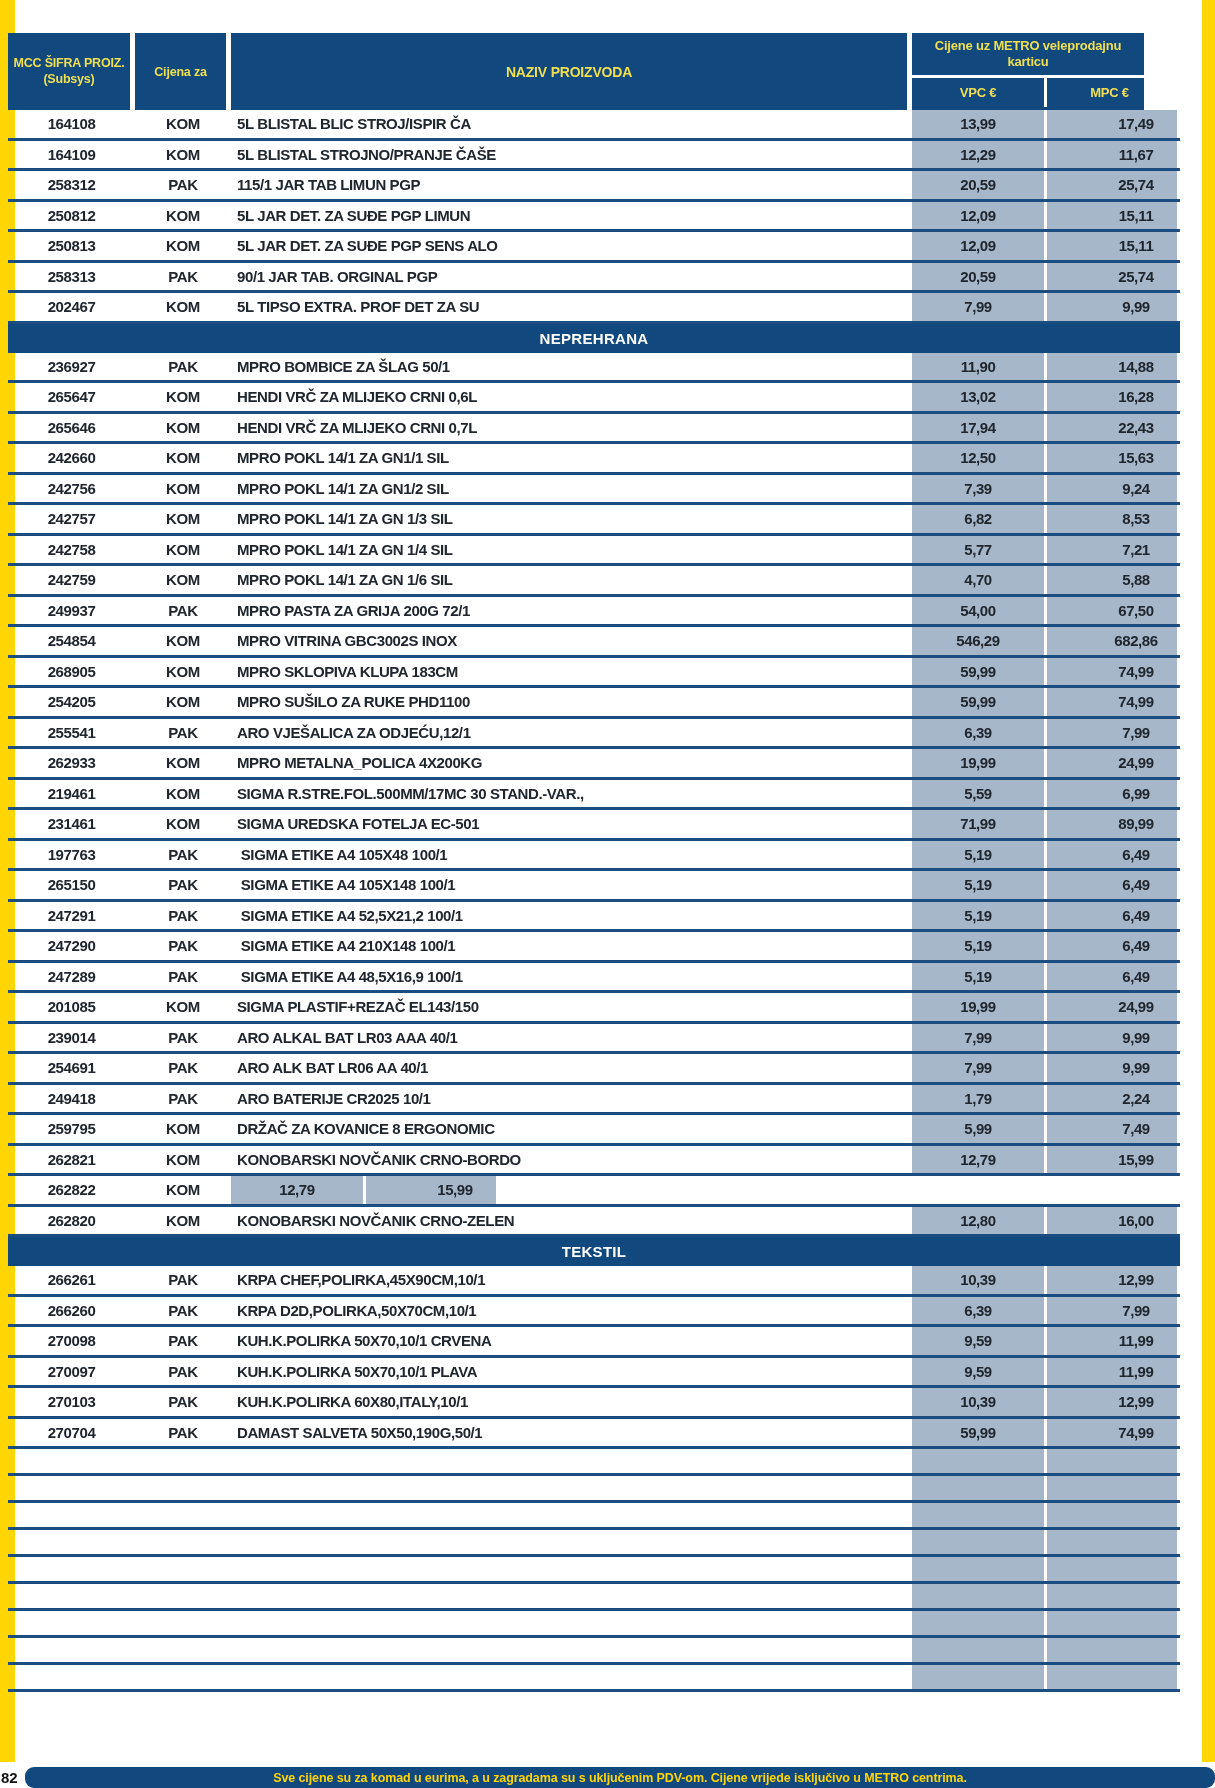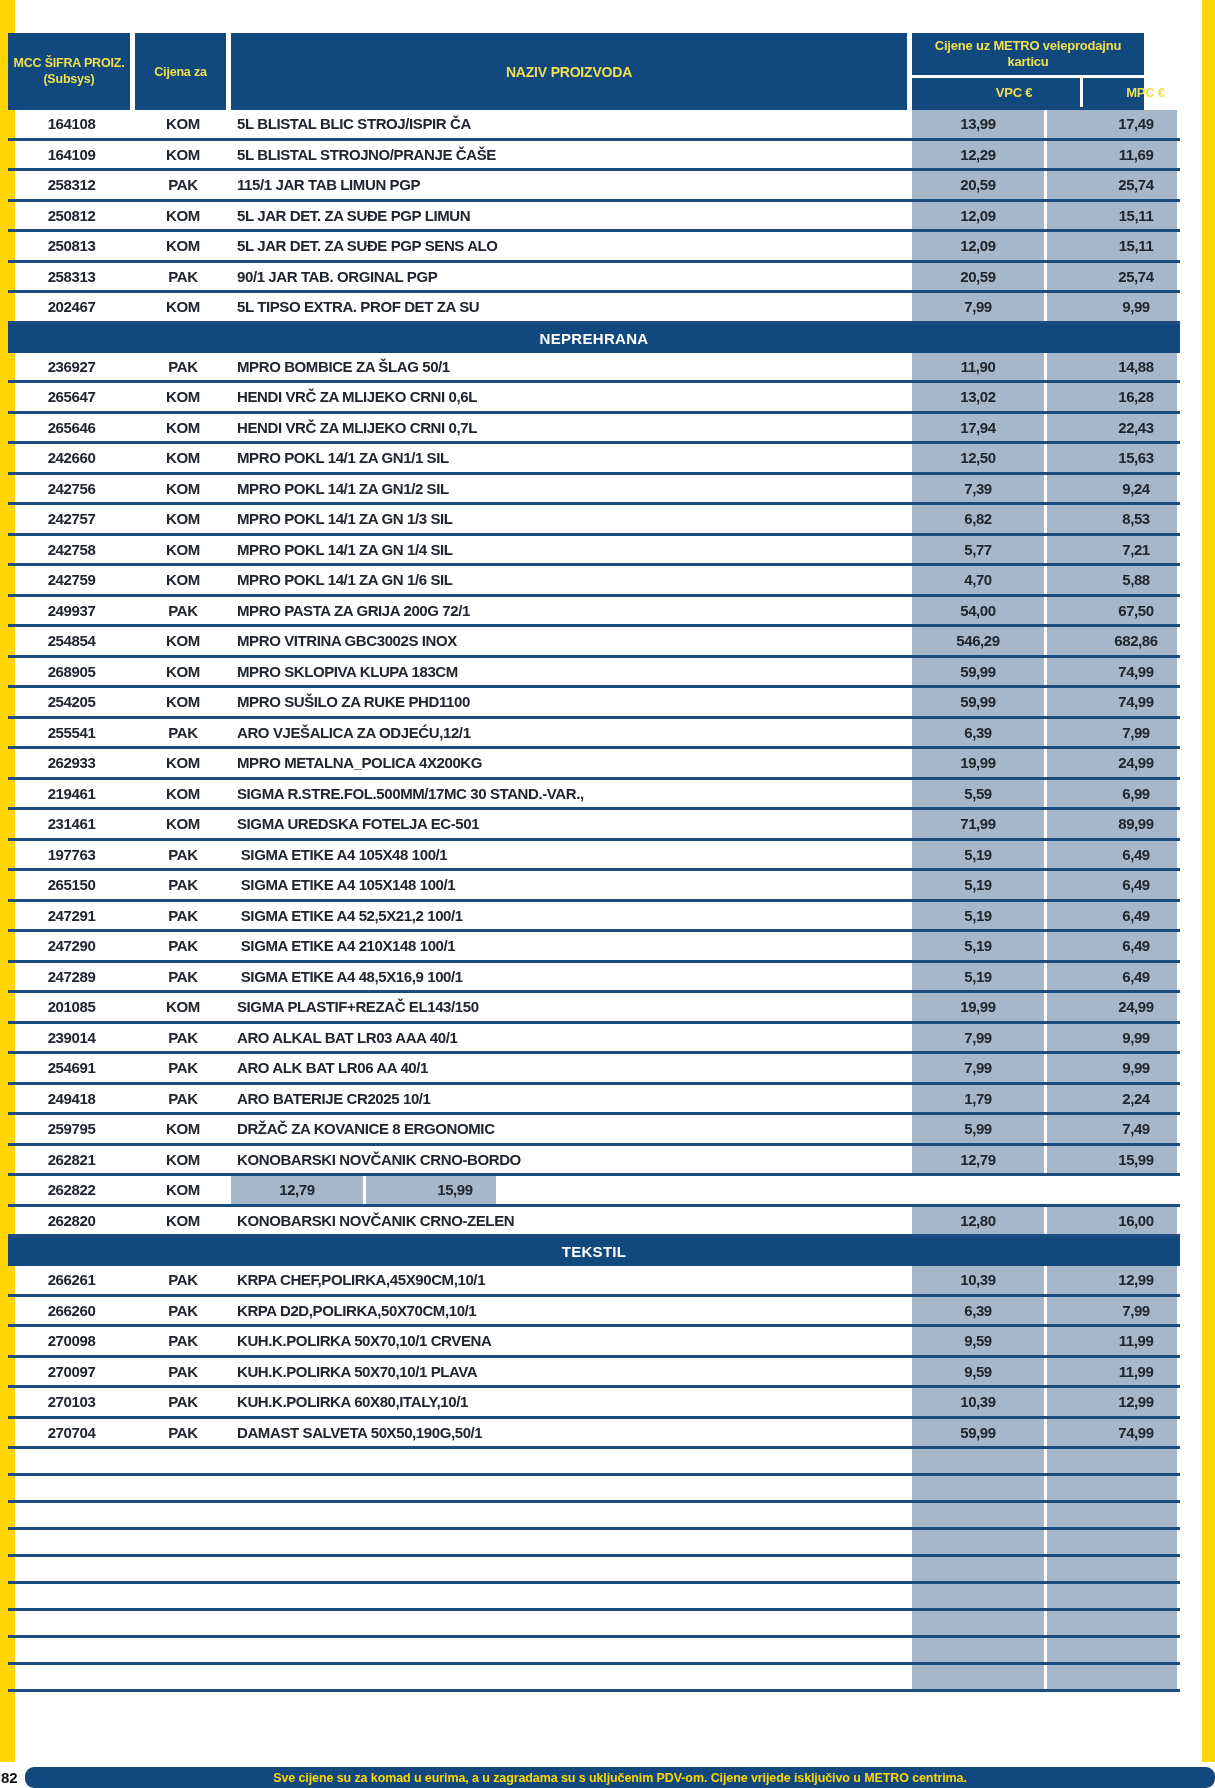--- a/index.html
+++ b/index.html
@@ -29,21 +29,21 @@
         align-items:center;justify-content:center;font-weight:bold;box-sizing:border-box;
         letter-spacing:-0.2px;}
   .hbox.code{width:127px;border-right:5px solid #fff;font-size:12.5px;line-height:1.25;text-align:center;}
   .hbox.unit{width:96px;border-right:5px solid #fff;font-size:12.5px;}
   .hbox.name{width:681px;border-right:5px solid #fff;font-size:14px;}
   .hbox.prices{width:232px;padding:0;display:block;}
   .ptitle{height:45px;border-bottom:3px solid #fff;display:flex;align-items:center;justify-content:center;
           text-align:center;font-size:13px;line-height:1.2;padding:0 14px;box-sizing:border-box;}
   .psub{display:flex;height:29px;}
   .psub .sub{flex:0 0 auto;display:flex;align-items:center;justify-content:center;font-size:13px;box-sizing:border-box;}
-  .psub .sub.vpc{width:135px;border-right:3px solid #fff;margin-left:36px;}
+  .psub .sub.vpc{width:135px;border-right:3px solid #fff;}
   .psub .sub.mpc{width:125px;}
 
   
   .row{display:flex;align-items:stretch;border-bottom:3px solid var(--line);box-sizing:border-box;}
   .row.item{height:var(--row-h);}
   .row.empty{height:var(--empty-h);}
   .row.section{height:var(--sec-h);background:var(--navy);align-items:center;justify-content:center;border-bottom:none;}
   .section-label{color:#ffffff;font-weight:bold;font-size:15px;letter-spacing:0.3px;}
 
   .cell{display:flex;align-items:center;box-sizing:border-box;color:var(--ink);
@@ -93,21 +93,21 @@
           <div class="cell unit">KOM</div>
           <div class="cell name">5L BLISTAL BLIC STROJ/ISPIR ČA</div>
           <div class="cell vpc">13,99</div>
           <div class="cell mpc">17,49</div>
         </div>
         <div class="row item">
           <div class="cell code">164109</div>
           <div class="cell unit">KOM</div>
           <div class="cell name">5L BLISTAL STROJNO/PRANJE ČAŠE</div>
           <div class="cell vpc">12,29</div>
-          <div class="cell mpc">11,69</div>
+          <div class="cell mpc">11,67</div>
         </div>
         <div class="row item">
           <div class="cell code">258312</div>
           <div class="cell unit">PAK</div>
           <div class="cell name">115/1 JAR TAB LIMUN PGP</div>
           <div class="cell vpc">20,59</div>
           <div class="cell mpc">25,74</div>
         </div>
         <div class="row item">
           <div class="cell code">250812</div>

